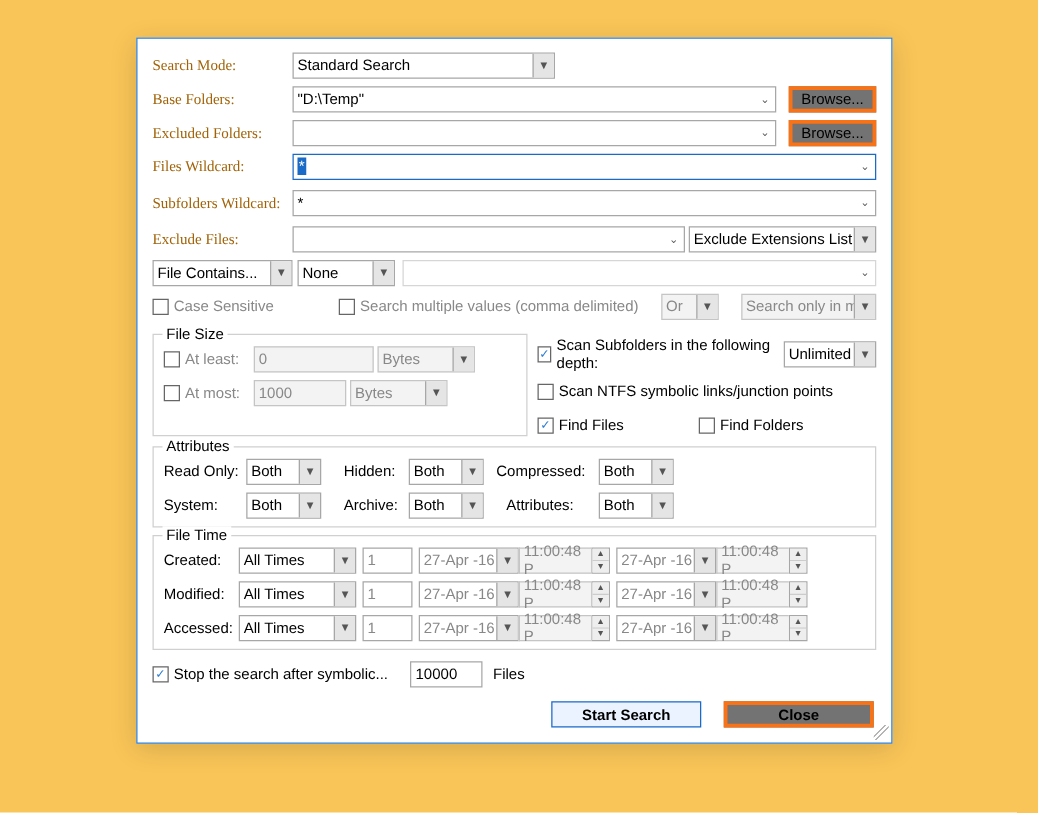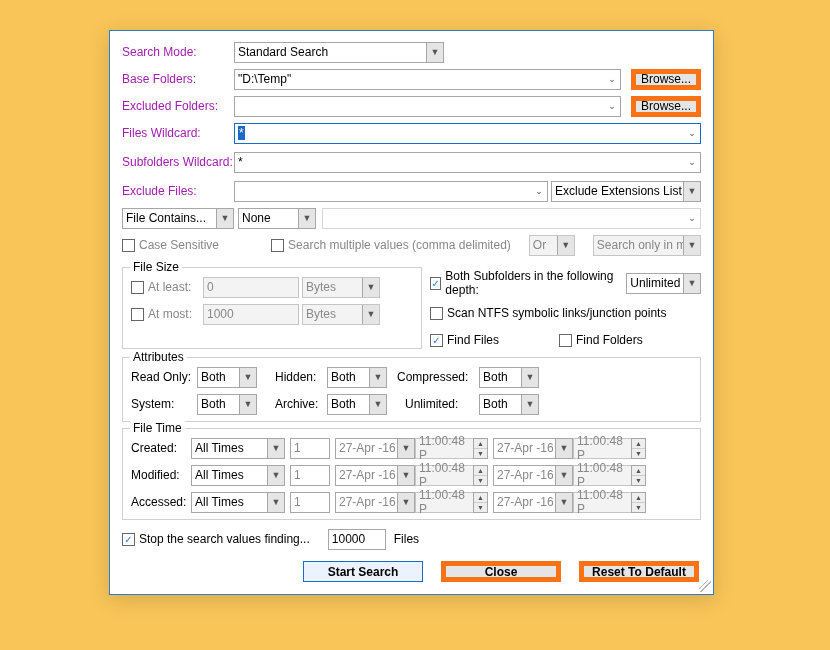--- a/index.html
+++ b/index.html
@@ -39,40 +39,40 @@
   .title-icon::before { content:""; width:5px; background:#fff; }
   .title-text { flex:1; font-size:12px; }
   .win-btn {
     width: 40px; height: 28px;
     display:flex; align-items:center; justify-content:center;
     color:#fff; font-size:14px; font-family:inherit;
   }
   .client { padding: 10px 12px 8px 12px; }
 
   .row { display:flex; align-items:center; margin-bottom:5px; min-height:22px; }
-  .lbl { width: 112px; color:#a21caf; }
+  .lbl { width: 112px; color:#a16207;font-family:Liberation Serif, serif; }
   .combo, .txt {
     height: 21px;
     border: 1px solid #a7a7a7;
     background:#fff;
     padding: 0 3px;
     font: inherit;
     display:flex; align-items:center;
     position:relative;
   }
   .combo .arrow, .arrow-btn {
     position:absolute; right:0; top:0; bottom:0;
     width:17px;
     display:flex; align-items:center; justify-content:center;
     color:#555; font-size:9px;
     border-left:1px solid transparent;
   }
   .combo.btnish .arrow { background:#e5e5e5; border-left:1px solid #a7a7a7; }
   .btn {
-    height:21px; border:5px solid #f97316; background:#e5e5e5;
+    height:21px; border:3px solid #f97316; background:#737373;
     font:inherit; padding:0 8px; display:flex; align-items:center; justify-content:center;
   }
   .blue-outline { border:1px solid #1a6bc7; }
 
   .group {
     border:1px solid #d0d0d0;
     margin: 6px 0 2px 0;
     padding: 8px 8px 6px 8px;
     position:relative;
   }
@@ -225,36 +225,36 @@
           <div class="combo btnish" style="width:78px">
               <span>Bytes</span>
               <span class="arrow">▼</span>
             </div>
         </div>
         <div class="row disabled" style="margin-bottom:0">
           <span class="check" style="width:72px">
               <span class="cb"></span>
               <span>At most:</span>
             </span>
-          <div class="txt" style="width:96px">
+          <div class="txt" style="width:74px">
               <span>1000</span>
             </div>
           <div style="width:3px"></div>
           <div class="combo btnish" style="width:78px">
               <span>Bytes</span>
               <span class="arrow">▼</span>
             </div>
         </div>
       </div>
 
       <div style="flex:1; padding-top:8px">
         <div class="row">
           <span class="check">
               <span class="cb">✓</span>
-              <span>Both Subfolders in the following depth:</span>
+              <span>Scan Subfolders in the following depth:</span>
             </span>
           <div style="width:8px"></div>
           <div class="combo btnish" style="width:86px">
               <span>Unlimited</span>
               <span class="arrow">▼</span>
             </div>
         </div>
         <div class="row">
           <span class="check">
               <span class="cb"></span>
@@ -297,21 +297,21 @@
         <span style="width:66px">System:</span>
         <div class="combo btnish" style="width:60px">
             <span>Both</span>
             <span class="arrow">▼</span>
           </div>
         <span style="width:70px;padding-left:18px">Archive:</span>
         <div class="combo btnish" style="width:60px">
             <span>Both</span>
             <span class="arrow">▼</span>
           </div>
-        <span style="width:92px;padding-left:18px">Unlimited:</span>
+        <span style="width:92px;padding-left:18px">Attributes:</span>
         <div class="combo btnish" style="width:60px">
             <span>Both</span>
             <span class="arrow">▼</span>
           </div>
       </div>
     </div>
 
     <div class="group">
       <span class="legend">File Time</span>
 
@@ -432,37 +432,34 @@
               <div>▲</div>
               <div>▼</div>
             </div>
           </div>
       </div>
     </div>
 
     <div class="row" style="margin-top:8px">
       <span class="check">
           <span class="cb">✓</span>
-          <span>Stop the search values finding...</span>
+          <span>Stop the search after symbolic...</span>
         </span>
       <div style="width:18px"></div>
       <div class="txt" style="width:58px">
           <span>10000</span>
         </div>
       <div style="width:8px"></div>
       <span>Files</span>
     </div>
 
     <div class="actions">
       <div class="btn primary">
           <span>Start Search</span>
         </div>
       <div class="btn">
           <span>Close</span>
         </div>
-      <div class="btn">
-          <span>Reset To Default</span>
-        </div>
     </div>
 
   </div>
   <div class="resize"></div>
 </div>
 
 </body></html>

